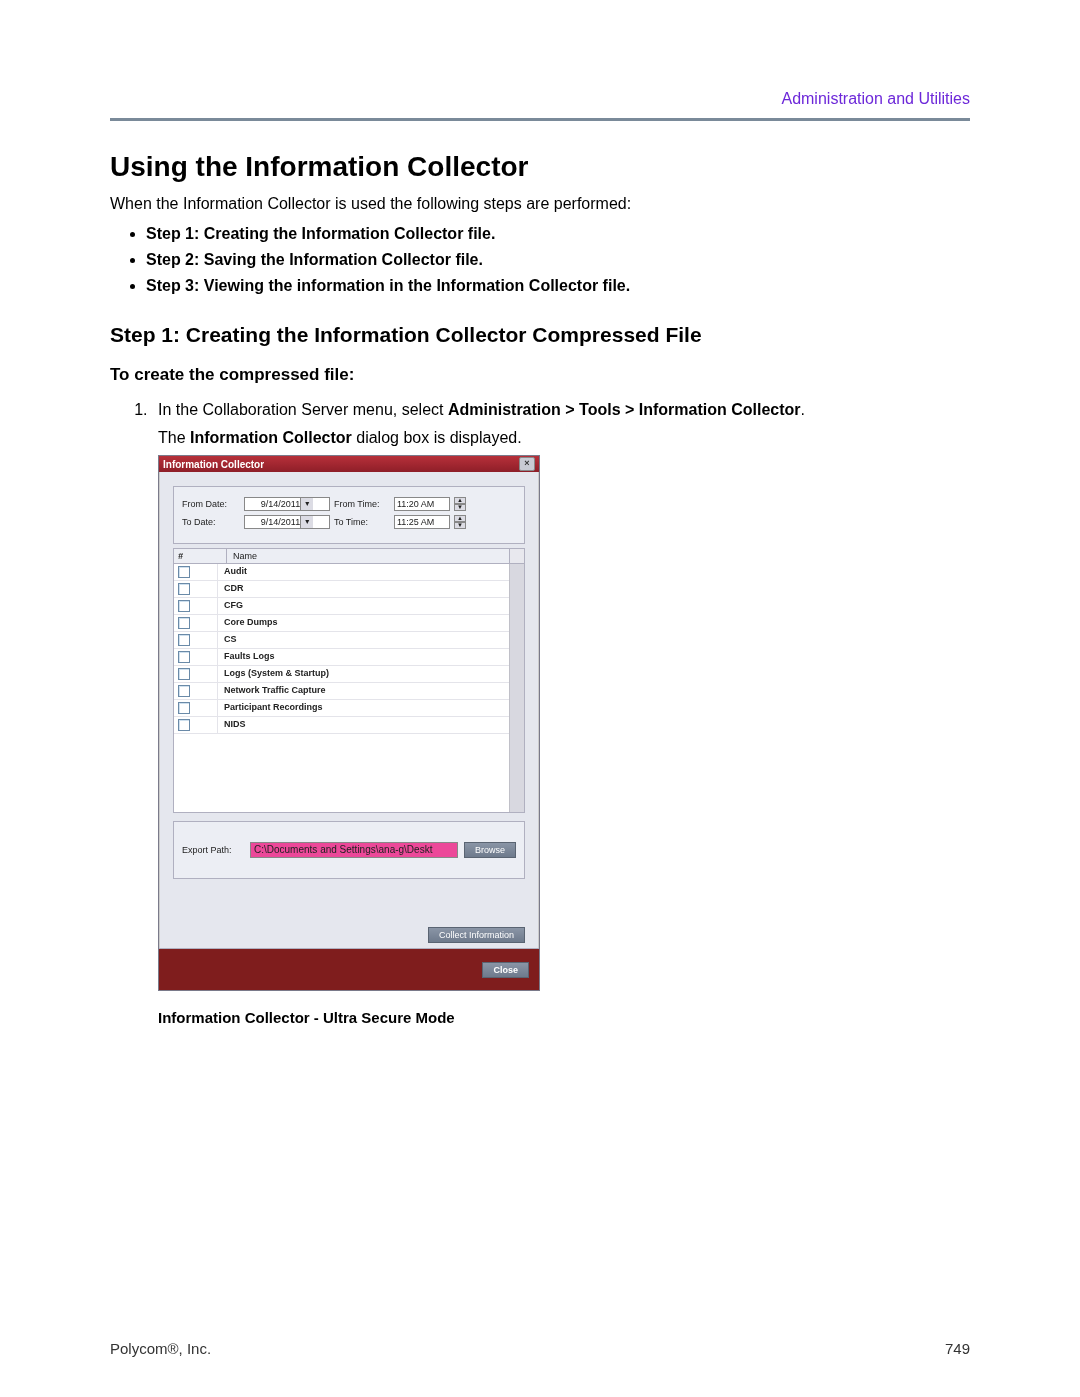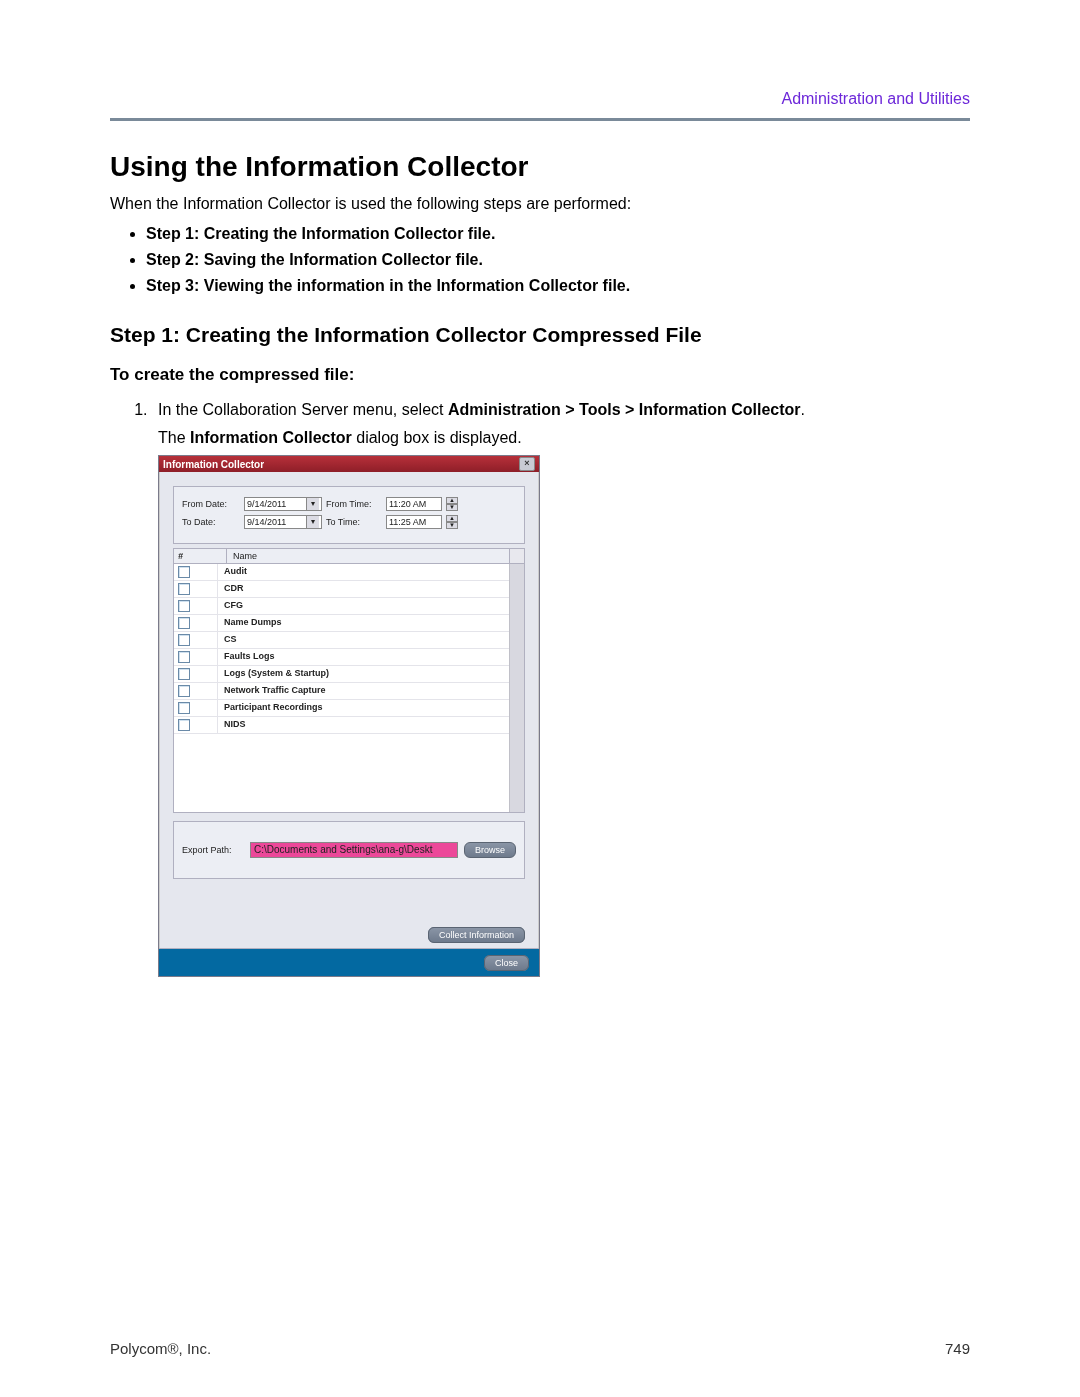--- a/index.html
+++ b/index.html
@@ -136,21 +136,21 @@
   .dateinput, .timeinput {
     background: #fff;
     border: 1px solid #888;
     height: 14px;
     font-size: 9px;
     padding: 0 2px;
     display: flex;
     align-items: center;
     box-sizing: border-box;
   }
-  .dateinput { width: 78px; display: inline-flex; justify-content: space-between;}
+  .dateinput { width: 86px; display: inline-flex; justify-content: center;}
   .dd-arrow {
     width: 12px;
     height: 12px;
     border-left: 1px solid #888;
     background: #dcdce4;
     text-align: center;
     line-height: 11px;
     font-size: 8px;
   }
   .timeinput { width: 56px; }
@@ -262,32 +262,33 @@
     line-height:14px;
     overflow:hidden;
     white-space:nowrap;
   }
   .btn {
     background: linear-gradient(#8a95a6, #6e7a8c);
     color:#fff;
     border:1px solid #5a6472;
     font-size:9px;
     padding: 2px 10px;
-    border-radius:6px;
+    border-radius:0;
     white-space:nowrap;
   }
   .bottom-btns {
     margin-top: 50px;
     text-align: right;
   }
   .close-row {
-    background: #0369a1;
+    background: #7f1d1d;
     border-top: 1px solid #b0b0c0;
-    padding: 8px 10px;
+    padding: 15px 10px;
     text-align: right;
+    font-weight: bold;
   }
 
   .footer {
     position: absolute;
     bottom: 40px;
     left: 110px;
     right: 110px;
     display:flex;
     justify-content: space-between;
     font-size: 15px;
@@ -387,21 +388,21 @@
                 <div class="list-row">
                   <div class="chk-cell">
                     <div class="chk"></div>
                   </div>
                   <div class="name-cell">CFG</div>
                 </div>
                 <div class="list-row">
                   <div class="chk-cell">
                     <div class="chk"></div>
                   </div>
-                  <div class="name-cell">Name Dumps</div>
+                  <div class="name-cell">Core Dumps</div>
                 </div>
                 <div class="list-row">
                   <div class="chk-cell">
                     <div class="chk"></div>
                   </div>
                   <div class="name-cell">CS</div>
                 </div>
                 <div class="list-row">
                   <div class="chk-cell">
                     <div class="chk"></div>
@@ -447,18 +448,19 @@
         <div class="bottom-btns">
           <span class="btn">Collect Information</span>
         </div>
       </div>
       <div class="close-row">
         <span class="btn">Close</span>
       </div>
     </div>
   </div>
 
+  <div class="caption" style="margin-top:18px;">Information Collector - Ultra Secure Mode</div>
 
   <div class="footer">
     <span>Polycom®, Inc.</span>
     <span>749</span>
   </div>
 </div>
 
 </body></html>

